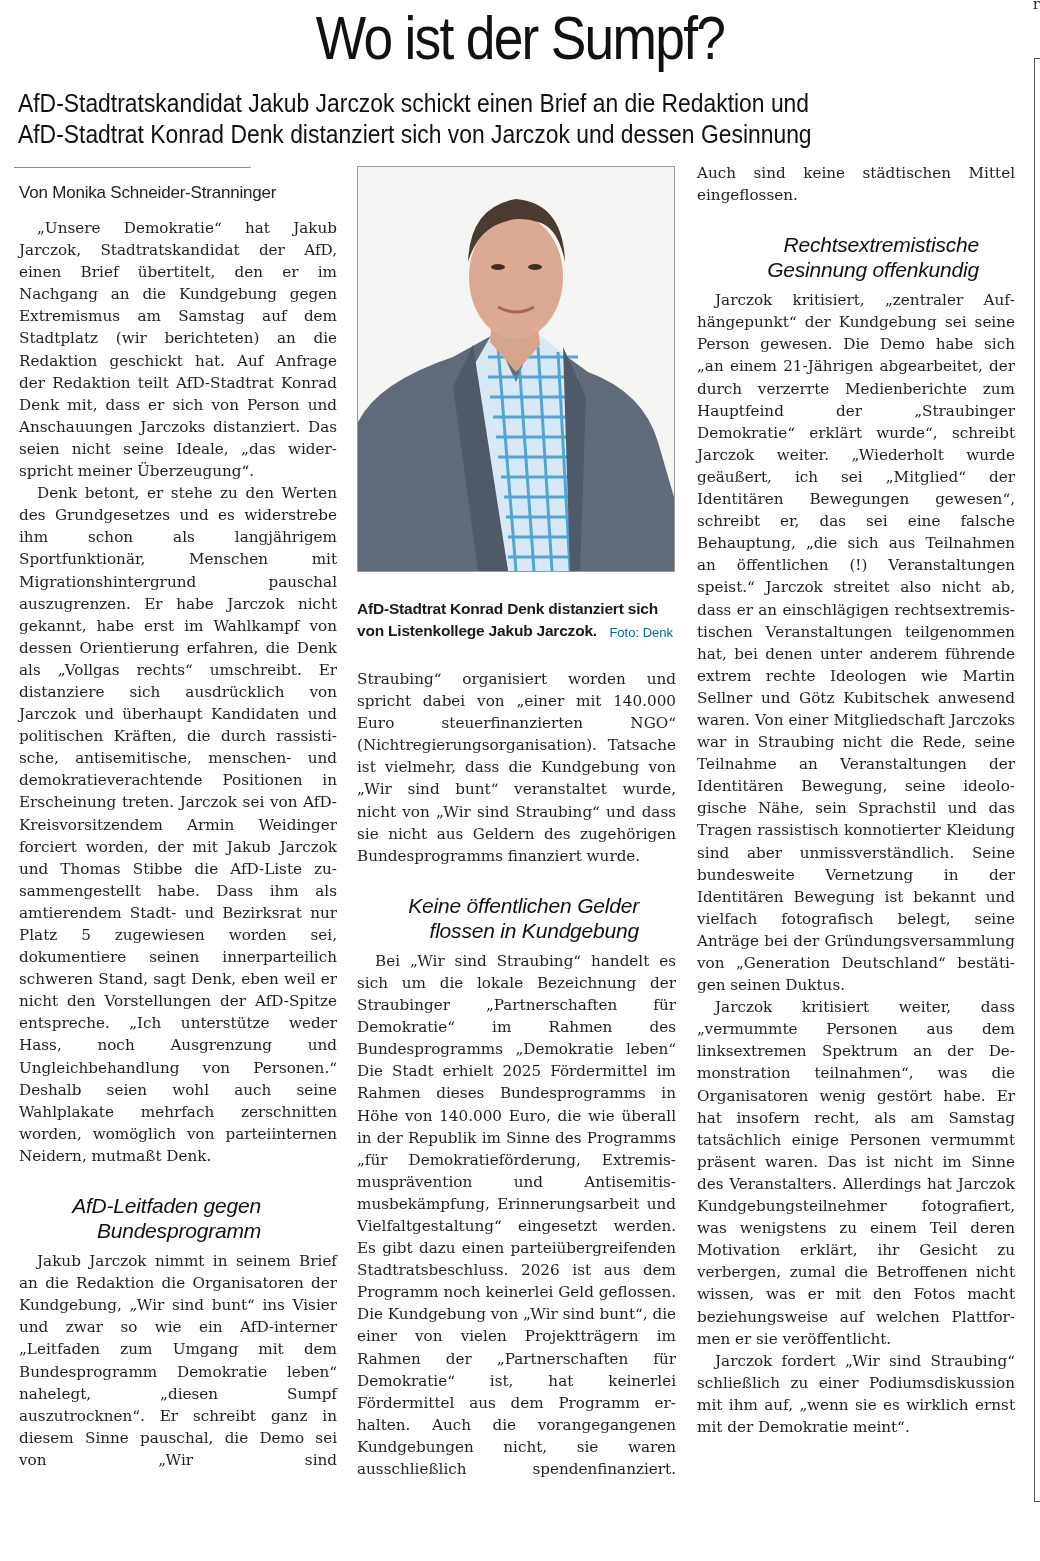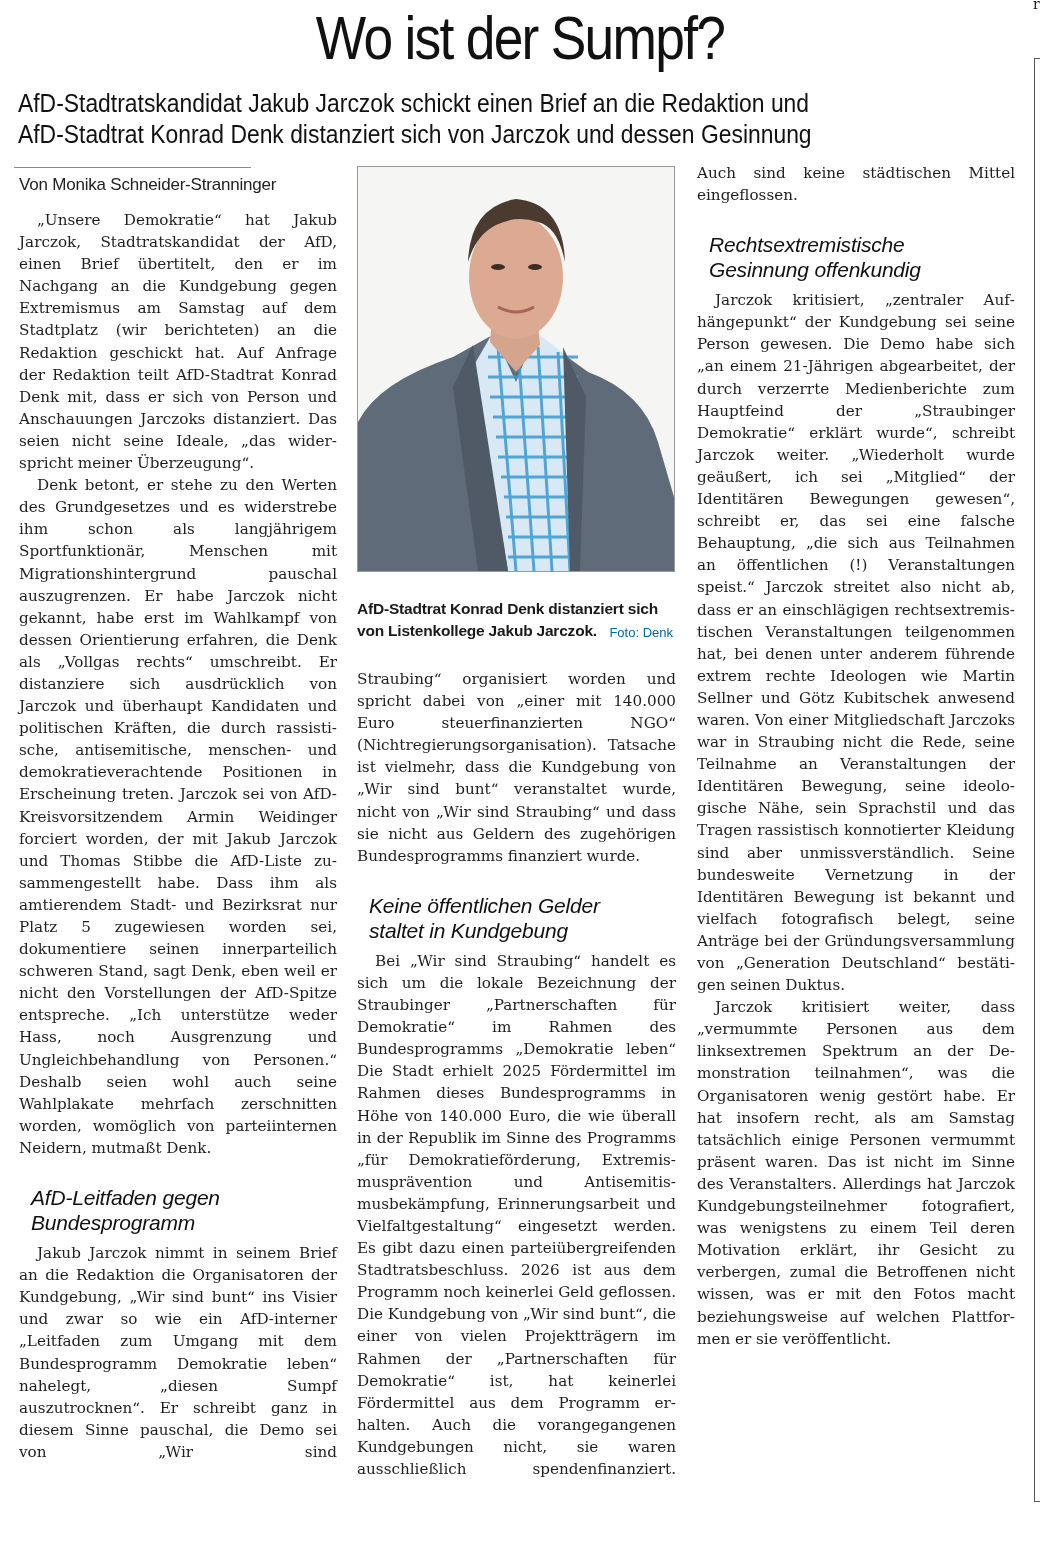--- a/index.html
+++ b/index.html
@@ -23,37 +23,37 @@
   }
   .subhead div { width: 1140px; }
   .col {
     position: absolute; top: 0;
     font-family: "DejaVu Serif", "Liberation Serif", serif;
     font-size: 15.2px; line-height: 22.1px; color: #1e1e1e;
     text-align: justify; hyphens: manual;
   }
   .col p { margin: 0; text-indent: 0; }
   .col p.indent { text-indent: 18px; }
-  .col-left { left: 19px; width: 318px; top: 168px; }
+  .col-left { left: 19px; width: 318px; top: 176px; }
   .col-mid { left: 357px; width: 319px; top: 668px; }
   .col-right { left: 697px; width: 318px; top: 162px; }
   .rule-top {
     position: absolute; left: 14px; top: 167px; width: 237px; height: 0;
     border-top: 1.5px solid #8a8a8a;
   }
   .byline {
     font-family: "Liberation Sans", "DejaVu Sans", sans-serif;
     font-size: 17px; line-height: 22px; color: #222;
     margin: 6px 0 13px 0; text-align: left; letter-spacing: -0.2px;
   }
   .subheading {
     font-family: "Liberation Sans", "DejaVu Sans", sans-serif;
     font-style: italic; font-weight: 400;
     font-size: 21px; line-height: 25px; color: #111;
-    text-align: left; margin: 26px 0 7px 12px; letter-spacing: -0.2px;
+    text-align: right; margin: 26px 0 7px 12px; letter-spacing: -0.2px;
   }
   .photo-frame {
     position: absolute; left: 357px; top: 166px; width: 316px; height: 404px;
     border: 1px solid #9a9a9a; background: #f4f4f2; overflow: hidden;
   }
   .caption {
     position: absolute; left: 357px; top: 598px; width: 318px;
     font-family: "Liberation Sans", "DejaVu Sans", sans-serif;
     font-weight: 700; font-size: 15.5px; line-height: 22px; color: #1a1a1a;
     letter-spacing: -0.2px;
@@ -134,22 +134,23 @@
 
     <path d="M140 140 Q158 150 176 140" stroke="#a8645a" stroke-width="3" fill="none"></path>
   </svg>
 </div>
 
 <div class="caption">AfD-Stadtrat Konrad Denk distanziert sich von Listenkollege Jakub Jarczok.</div>
 <div class="credit">Foto: Denk</div>
 
 <div class="col col-mid">
   <p>Straubing“ organisiert worden und spricht dabei von „einer mit 140.000 Euro steuerfinanzierten NGO“ (Nichtregierungsorganisation). Tat­sache ist vielmehr, dass die Kundge­bung von „Wir sind bunt“ veran­staltet wurde, nicht von „Wir sind Straubing“ und dass sie nicht aus Geldern des zugehörigen Bundes­programms finanziert wurde.</p>
-  <div class="subheading" style="width:270px;">Keine öffentlichen Gelder staltet in Kundgebung</div>
+  <div class="subheading" style="width:270px;">Keine öffentlichen Gelder flossen in Kundgebung</div>
   <p class="indent" style="text-align-last: justify;">Bei „Wir sind Straubing“ handelt es sich um die lokale Bezeichnung der Straubinger „Partnerschaften für Demokratie“ im Rahmen des Bundesprogramms „Demokratie le­ben“ Die Stadt erhielt 2025 Förder­mittel im Rahmen dieses Bundes­programms in Höhe von 140.000 Euro, die wie überall in der Repu­blik im Sinne des Programms „für Demokratieförderung, Extremis­musprävention und Antisemitis­musbekämpfung, Erinnerungsar­beit und Vielfaltgestaltung“ einge­setzt werden. Es gibt dazu einen parteiübergreifenden Stadtratsbe­schluss. 2026 ist aus dem Programm noch keinerlei Geld geflossen. Die Kundgebung von „Wir sind bunt“, die einer von vielen Projektträgern im Rahmen der „Partnerschaften für Demokratie“ ist, hat keinerlei Fördermittel aus dem Programm er­halten. Auch die vorangegangenen Kundgebungen nicht, sie waren ausschließlich spendenfinanziert.</p>
 </div>
 
 <div class="col col-right">
   <p>Auch sind keine städtischen Mittel eingeflossen.</p>
   <div class="subheading" style="width:270px;">Rechtsextremistische Gesinnung offenkundig</div>
   <p class="indent">Jarczok kritisiert, „zentraler Auf­hängepunkt“ der Kundgebung sei seine Person gewesen. Die Demo habe sich „an einem 21-Jährigen abgearbeitet, der durch verzerrte Medienberichte zum Hauptfeind der „Straubinger Demokratie“ er­klärt wurde“, schreibt Jarczok wei­ter. „Wiederholt wurde geäußert, ich sei „Mitglied“ der Identitären Bewegungen gewesen“, schreibt er, das sei eine falsche Behauptung, „die sich aus Teilnahmen an öffent­lichen (!) Veranstaltungen speist.“ Jarczok streitet also nicht ab, dass er an einschlägigen rechtsextremis­tischen Veranstaltungen teilgenom­men hat, bei denen unter anderem führende extrem rechte Ideologen wie Martin Sellner und Götz Kubit­schek anwesend waren. Von einer Mitgliedschaft Jarczoks war in Straubing nicht die Rede, seine Teilnahme an Veranstaltungen der Identitären Bewegung, seine ideolo­gische Nähe, sein Sprachstil und das Tragen rassistisch konnotierter Kleidung sind aber unmissver­ständlich. Seine bundesweite Ver­netzung in der Identitären Bewe­gung ist bekannt und vielfach foto­grafisch belegt, seine Anträge bei der Gründungsversammlung von „Generation Deutschland“ bestäti­gen seinen Duktus.</p>
   <p class="indent">Jarczok kritisiert weiter, dass „vermummte Personen aus dem linksextremen Spektrum an der De­monstration teilnahmen“, was die Organisatoren wenig gestört habe. Er hat insofern recht, als am Sams­tag tatsächlich einige Personen ver­mummt präsent waren. Das ist nicht im Sinne des Veranstalters. Aller­dings hat Jarczok Kundgebungsteil­nehmer fotografiert, was wenigs­tens zu einem Teil deren Motivation erklärt, ihr Gesicht zu verbergen, zumal die Betroffenen nicht wissen, was er mit den Fotos macht bezie­hungsweise auf welchen Plattfor­men er sie veröffentlicht.</p>
+  <p class="indent">Jarczok fordert „Wir sind Strau­bing“ schließlich zu einer Podiums­diskussion mit ihm auf, „wenn sie es wirklich ernst mit der Demokratie meint“.</p>
 </div>
 
 </body></html>

